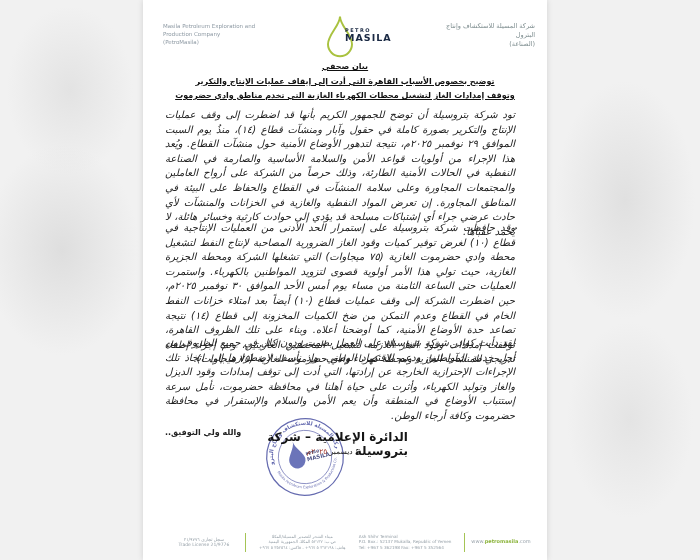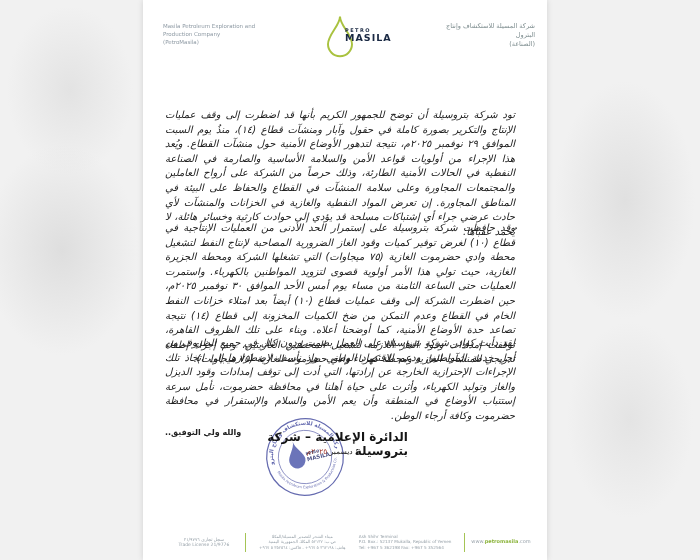--- a/index.html
+++ b/index.html
@@ -76,20 +76,25 @@
         <span class="pt">PETRO</span>
         <span class="ms">MASILA</span>
       </div>
     </div>
     <div class="co-ar">
       <div>شركة المسيلة للاستكشاف وإنتاج البترول</div>
       <div>(الصناعة)</div>
     </div>
   </div>
 
+  <div class="titles">
+    <div class="t">بيان صحفي</div>
+    <div class="t">توضيح بخصوص الأسباب القاهرة التي أدت إلى إيقاف عمليات الإنتاج والتكرير</div>
+    <div class="t">وتوقف إمدادات الغاز لتشغيل محطات الكهرباء الغازية التي تخدم مناطق وادي حضرموت</div>
+  </div>
 
   <div class="para p1">تود شركة بتروسيلة أن توضح للجمهور الكريم بأنها قد اضطرت إلى وقف عمليات الإنتاج والتكرير بصورة كاملة في حقول وآبار ومنشآت قطاع (١٤)، منذُ يوم السبت الموافق ٢٩ نوفمبر ٢٠٢٥م، نتيجة لتدهور الأوضاع الأمنية حول منشآت القطاع. ويُعد هذا الإجراء من أولويات قواعد الأمن والسلامة الأساسية والصارمة في الصناعة النفطية في الحالات الأمنية الطارئة، وذلك حرصاً من الشركة على أرواح العاملين والمجتمعات المجاورة وعلى سلامة المنشآت في القطاع والحفاظ على البيئة في المناطق المجاورة. إن تعرض المواد النفطية والغازية في الخزانات والمنشآت لأي حادث عرضي جراء أي إشتباكات مسلحة قد يؤدي إلى حوادث كارثية وخسائر هائلة، لا يُحمد عقباها.</div>
   <div class="para p2">وقد حافظت شركة بتروسيلة على إستمرار الحد الأدنى من العمليات الإنتاجية في قطاع (١٠) لغرض توفير كميات وقود الغاز الضرورية المصاحبة لإنتاج النفط لتشغيل محطة وادي حضرموت الغازية (٧٥ ميجاوات) التي تشغلها الشركة ومحطة الجزيرة الغازية، حيث تولي هذا الأمر أولوية قصوى لتزويد المواطنين بالكهرباء. واستمرت العمليات حتى الساعة الثامنة من مساء يوم أمس الأحد الموافق ٣٠ نوفمبر ٢٠٢٥م، حين اضطرت الشركة إلى وقف عمليات قطاع (١٠) أيضاً بعد امتلاء خزانات النفط الخام في القطاع وعدم التمكن من ضخ الكميات المخزونة إلى قطاع (١٤) نتيجة تصاعد حدة الأوضاع الأمنية، كما أوضحنا أعلاه. وبناء على تلك الظروف القاهرة، توقفت إمدادات وقود الغاز اللازمة لتشغيل المحطتين الغازيتين، وتم إجراء إطفاء تدريجي للمنشآت الغازية ومحطة كهرباء وادي حضرموت الغازية (٧٥ ميجاوات).</div>
   <div class="para p3">لقد دأبت كوادر شركة بتروسيلة على العمل بصمت ودون كلل في جميع الظروف من أجل خدمة المواطنين ودعم الاقتصاد الوطني. وإذ نأسف لاضطرارها إلى اتخاذ تلك الإجراءات الإحترازية الخارجة عن إرادتها، التي أدت إلى توقف إمدادات وقود الديزل والغاز وتوليد الكهرباء، وأثرت على حياة أهلنا في محافظة حضرموت، نأمل سرعة إستتباب الأوضاع في المنطقة وأن يعم الأمن والسلام والإستقرار في محافظة حضرموت وكافة أرجاء الوطن.</div>
 
   <div class="closing">والله ولي التوفيق..</div>
 
   <div class="sig-dept">الدائرة الإعلامية – شركة بتروسيلة</div>
   <div class="sig-date">
     <span>١ ديسمبر</span>

